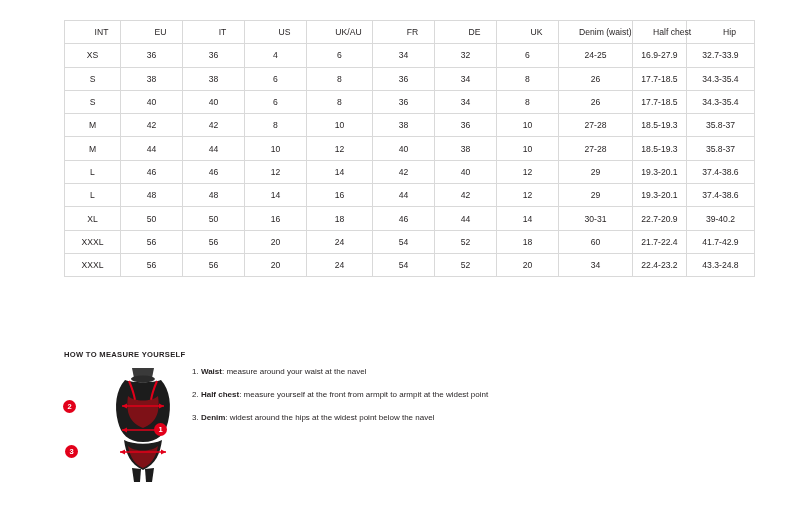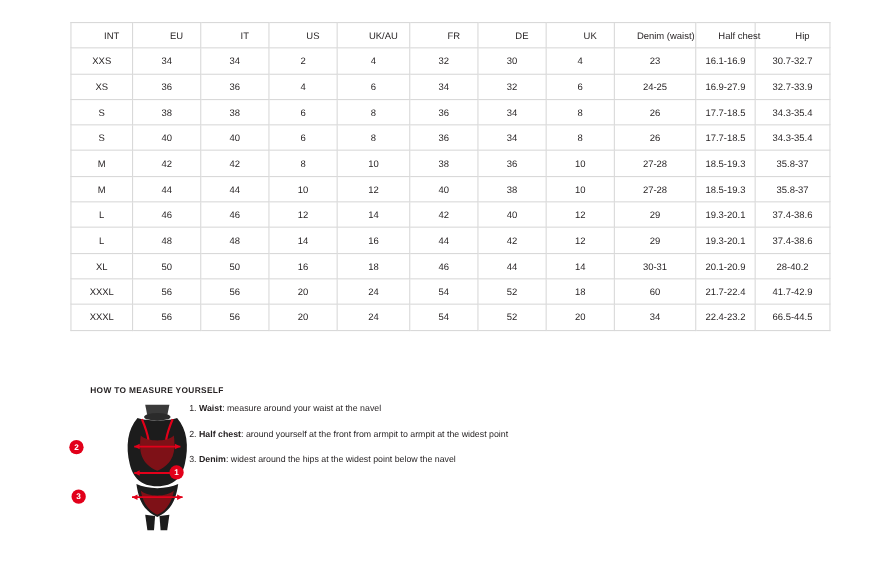--- a/index.html
+++ b/index.html
@@ -55,37 +55,37 @@
   col.c5 { width: 62px; }
   col.c6 { width: 62px; }
   col.c7 { width: 62px; }
   col.c8 { width: 74px; }
   col.c9 { width: 54px; }
   col.c10 { width: 68px; }
 
   
   .measure-title {
     position: absolute;
-    left: 82px;
+    left: 64px;
     top: 350px;
     font-size: 7.6px;
     font-weight: bold;
     letter-spacing: 0.3px;
     color: #231f20;
   }
   .figure {
     position: absolute;
     left: 88px;
     top: 366px;
     width: 110px;
     height: 118px;
   }
   .steps {
     position: absolute;
-    left: 172px;
+    left: 192px;
     top: 366px;
     width: 470px;
   }
   .step {
     font-size: 8px;
     line-height: 11px;
     margin-bottom: 12px;
     color: #231f20;
   }
   .step b { font-weight: bold; }
@@ -137,33 +137,20 @@
           <td>FR</td>
           <td>DE</td>
           <td>UK</td>
           <td>Denim (waist)</td>
           <td>Half chest</td>
           <td>Hip</td>
         </tr>
       </thead>
       <tbody>
         <tr>
-          <td>XXS</td>
-          <td>34</td>
-          <td>34</td>
-          <td>2</td>
-          <td>4</td>
-          <td>32</td>
-          <td>30</td>
-          <td>4</td>
-          <td>23</td>
-          <td>16.1-16.9</td>
-          <td>30.7-32.7</td>
-        </tr>
-        <tr>
           <td>XS</td>
           <td>36</td>
           <td>36</td>
           <td>4</td>
           <td>6</td>
           <td>34</td>
           <td>32</td>
           <td>6</td>
           <td>24-25</td>
           <td>16.9-27.9</td>
@@ -250,22 +237,22 @@
         <tr>
           <td>XL</td>
           <td>50</td>
           <td>50</td>
           <td>16</td>
           <td>18</td>
           <td>46</td>
           <td>44</td>
           <td>14</td>
           <td>30-31</td>
-          <td>20.1-20.9</td>
-          <td>28-40.2</td>
+          <td>22.7-20.9</td>
+          <td>39-40.2</td>
         </tr>
         <tr>
           <td>XXXL</td>
           <td>56</td>
           <td>56</td>
           <td>20</td>
           <td>24</td>
           <td>54</td>
           <td>52</td>
           <td>18</td>
@@ -277,21 +264,21 @@
           <td>XXXL</td>
           <td>56</td>
           <td>56</td>
           <td>20</td>
           <td>24</td>
           <td>54</td>
           <td>52</td>
           <td>20</td>
           <td>34</td>
           <td>22.4-23.2</td>
-          <td>66.5-44.5</td>
+          <td>43.3-24.8</td>
         </tr>
       </tbody>
     </table>
   </div>
 
   <div class="measure-title">HOW TO MEASURE YOURSELF</div>
 
   <div class="figure">
     <svg width="110" height="118" viewBox="0 0 110 118" xmlns="http://www.w3.org/2000/svg">
 
@@ -330,21 +317,21 @@
     <div class="bullet b3">3</div>
   </div>
 
   <div class="steps">
     <div class="step">
       <span>1.</span>
       <b>Waist</b><span>: measure around your waist at the navel</span>
     </div>
     <div class="step">
       <span>2.</span>
-      <b>Half chest</b><span>: around yourself at the front from armpit to armpit at the widest point</span>
+      <b>Half chest</b><span>: measure yourself at the front from armpit to armpit at the widest point</span>
     </div>
     <div class="step">
       <span>3.</span>
       <b>Denim</b><span>: widest around the hips at the widest point below the navel</span>
     </div>
   </div>
 
 </div>
 
 </body></html>

